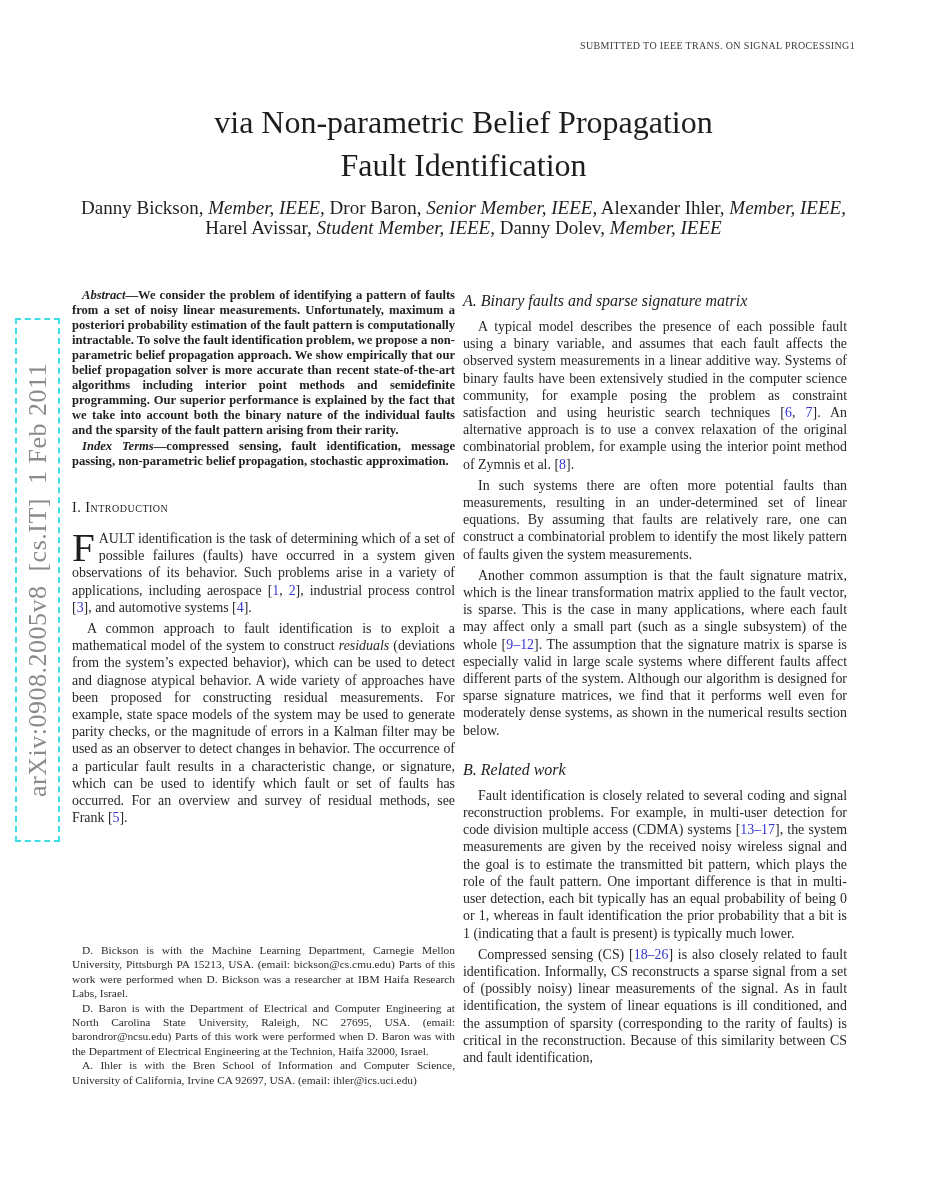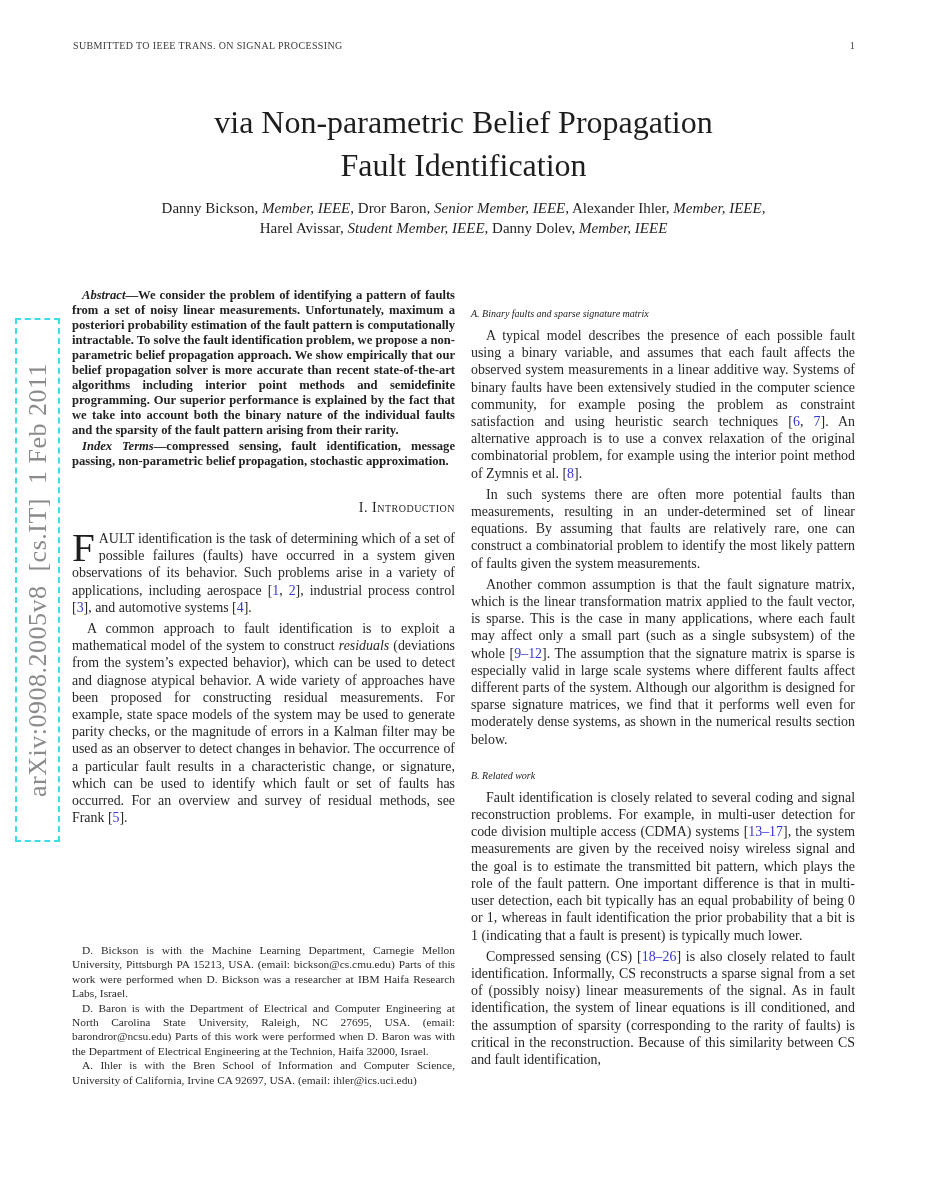--- a/index.html
+++ b/index.html
@@ -10,21 +10,21 @@
   }
   .page {
     position: relative;
     width: 927px; height: 1200px;
     font-family: "Liberation Serif", serif;
     color: #272727;
   }
   
   .page-header {
     position: absolute; top: 40px; left: 73px; width: 782px;
-    display: flex; justify-content: space-between;
+    display: flex; justify-content: flex-end;
     font-size: 10px; letter-spacing: 0.35px; color: #3a3a3a;
   }
   
   .arxiv-box {
     position: absolute; left: 15px; top: 318px;
     width: 45px; height: 524px;
     border: 2px dashed #3fdde6;
     display: flex; align-items: center; justify-content: center;
     box-sizing: border-box;
   }
@@ -36,59 +36,59 @@
   }
   
   .doc-title {
     position: absolute; top: 101px; left: 0; width: 100%;
     margin: 0; text-align: center;
     font-size: 32px; line-height: 43px; font-weight: normal; color: #1d1d1d;
   }
   .tline { display: block; }
   .authors {
     position: absolute; top: 198px; left: 0; width: 100%;
-    text-align: center; font-size: 15px; line-height: 20px; color: #1f1f1f;
+    text-align: center; font-size: 19px; line-height: 20px; color: #1f1f1f;
   }
   .it { font-style: italic; }
   .bi { font-style: italic; font-weight: bold; }
   .cite { color: #3434cf; }
   
   .columns {
     position: absolute; top: 288px; left: 72px;
-    width: 783px; display: flex; gap: 16px;
+    width: 783px; display: flex; gap: 8px;
   }
   .col { position: relative; }
   .col.left  { width: 383px; height: 872px; }
   .col.right { width: 384px; }
   
   .abstract {
     margin: 0; font-size: 12.6px; line-height: 15px;
     font-weight: bold; text-align: justify; text-indent: 10px;
     color: #222222;
   }
   .index-terms { margin-top: 1px; }
   
   .sec-num {
-    margin: 30px 0 14px 0; text-align: right;
+    margin: 30px 0 14px 0; text-align: left;
     font-size: 14.2px; font-weight: normal;
     font-variant: small-caps; letter-spacing: 0.5px; color: #1f1f1f;
   }
   
   .body {
     margin: 4px 0 0 0; font-size: 13.9px; line-height: 17.2px;
     text-align: justify; text-indent: 15px;
   }
   .body.first { margin-top: 0; text-indent: 0; }
   .dropcap {
     float: left; font-size: 41px; line-height: 31px;
     padding: 2px 4px 0 0; color: #1d1d1d;
   }
   
   .subsec {
-    margin: 20px 0 8px 0; font-size: 10px; font-weight: normal;
+    margin: 4px 0 8px 0; font-size: 16px; font-weight: normal;
     font-style: italic; color: #222222;
   }
   .subsec-b { margin-top: 22px; font-family: Liberation Serif, serif; }
   
   .footnotes {
     position: absolute; top: 655px; left: 0; width: 383px;
   }
   .footnotes p {
     margin: 0; font-size: 11.4px; line-height: 14.4px;
     text-align: justify; text-indent: 10px; color: #2b2b2b;

